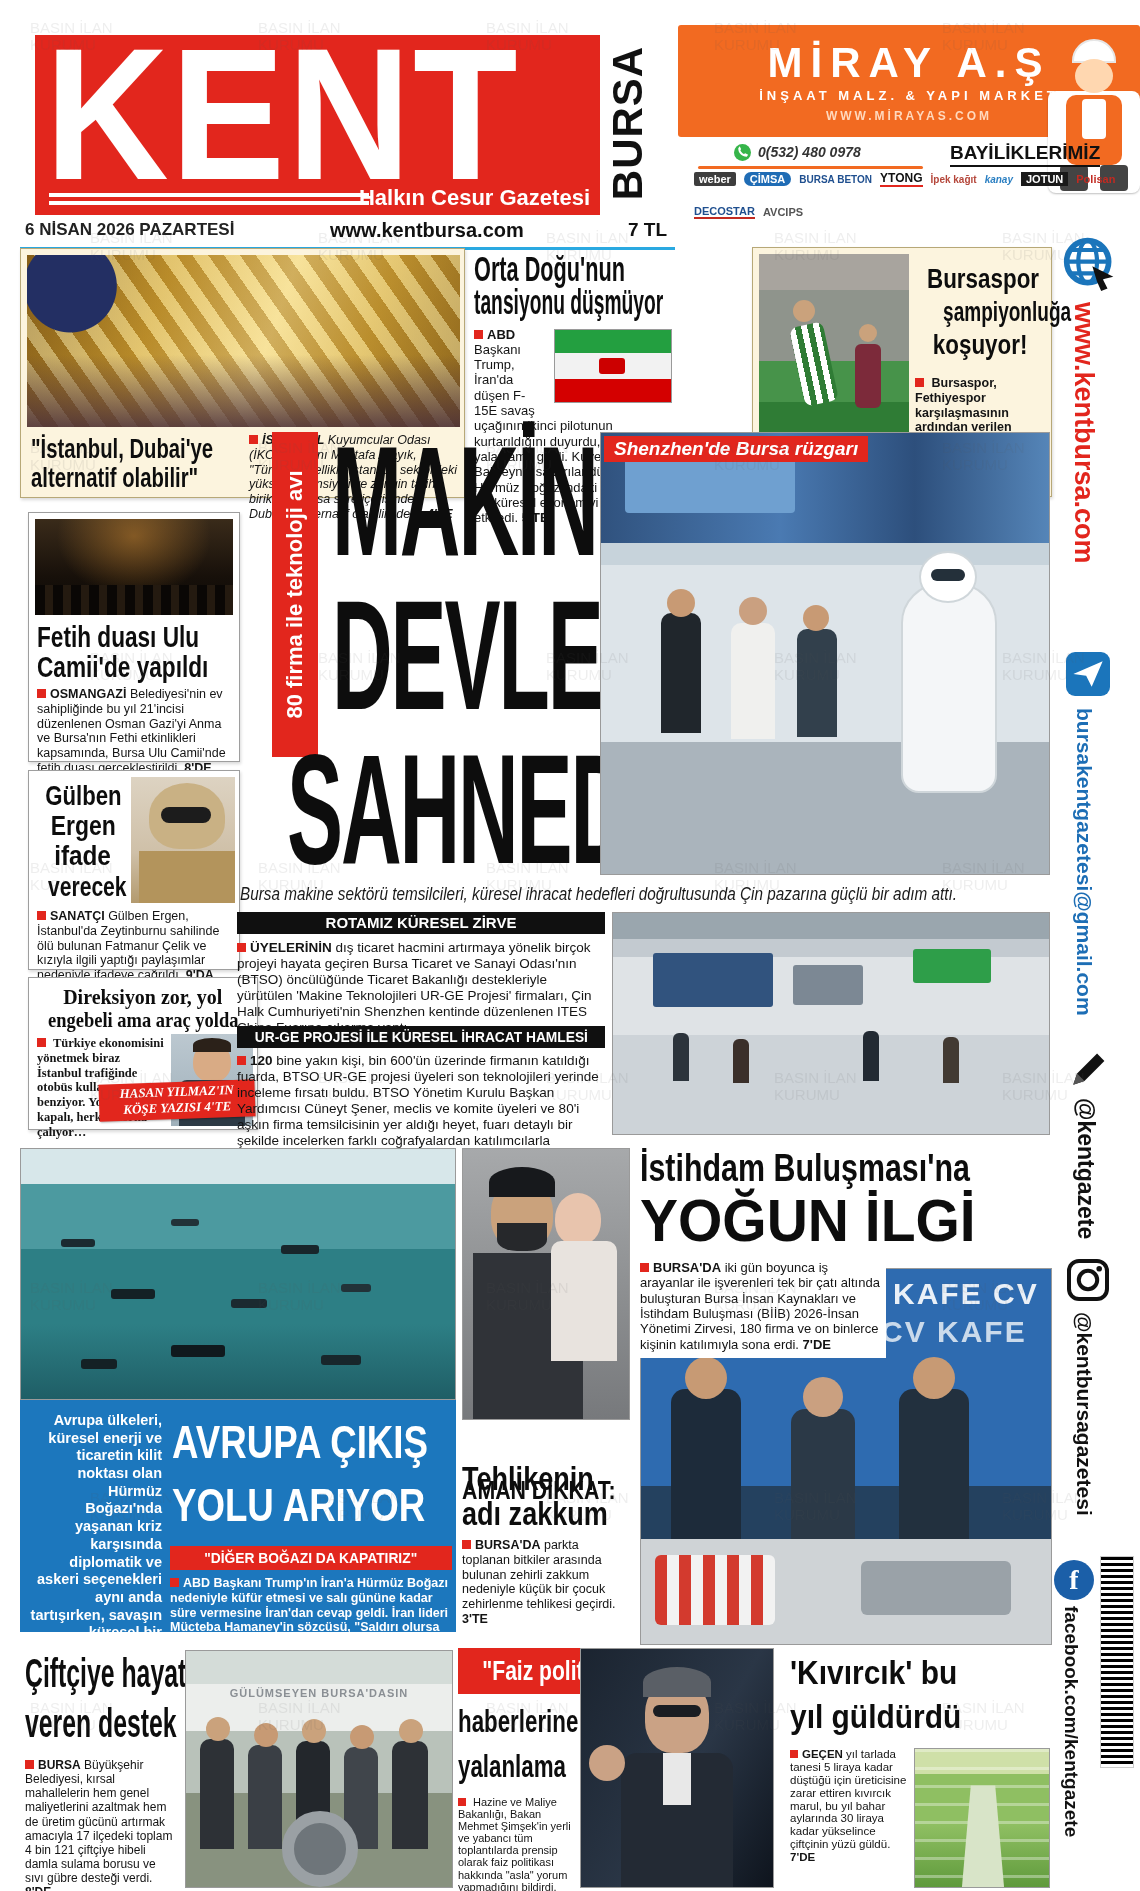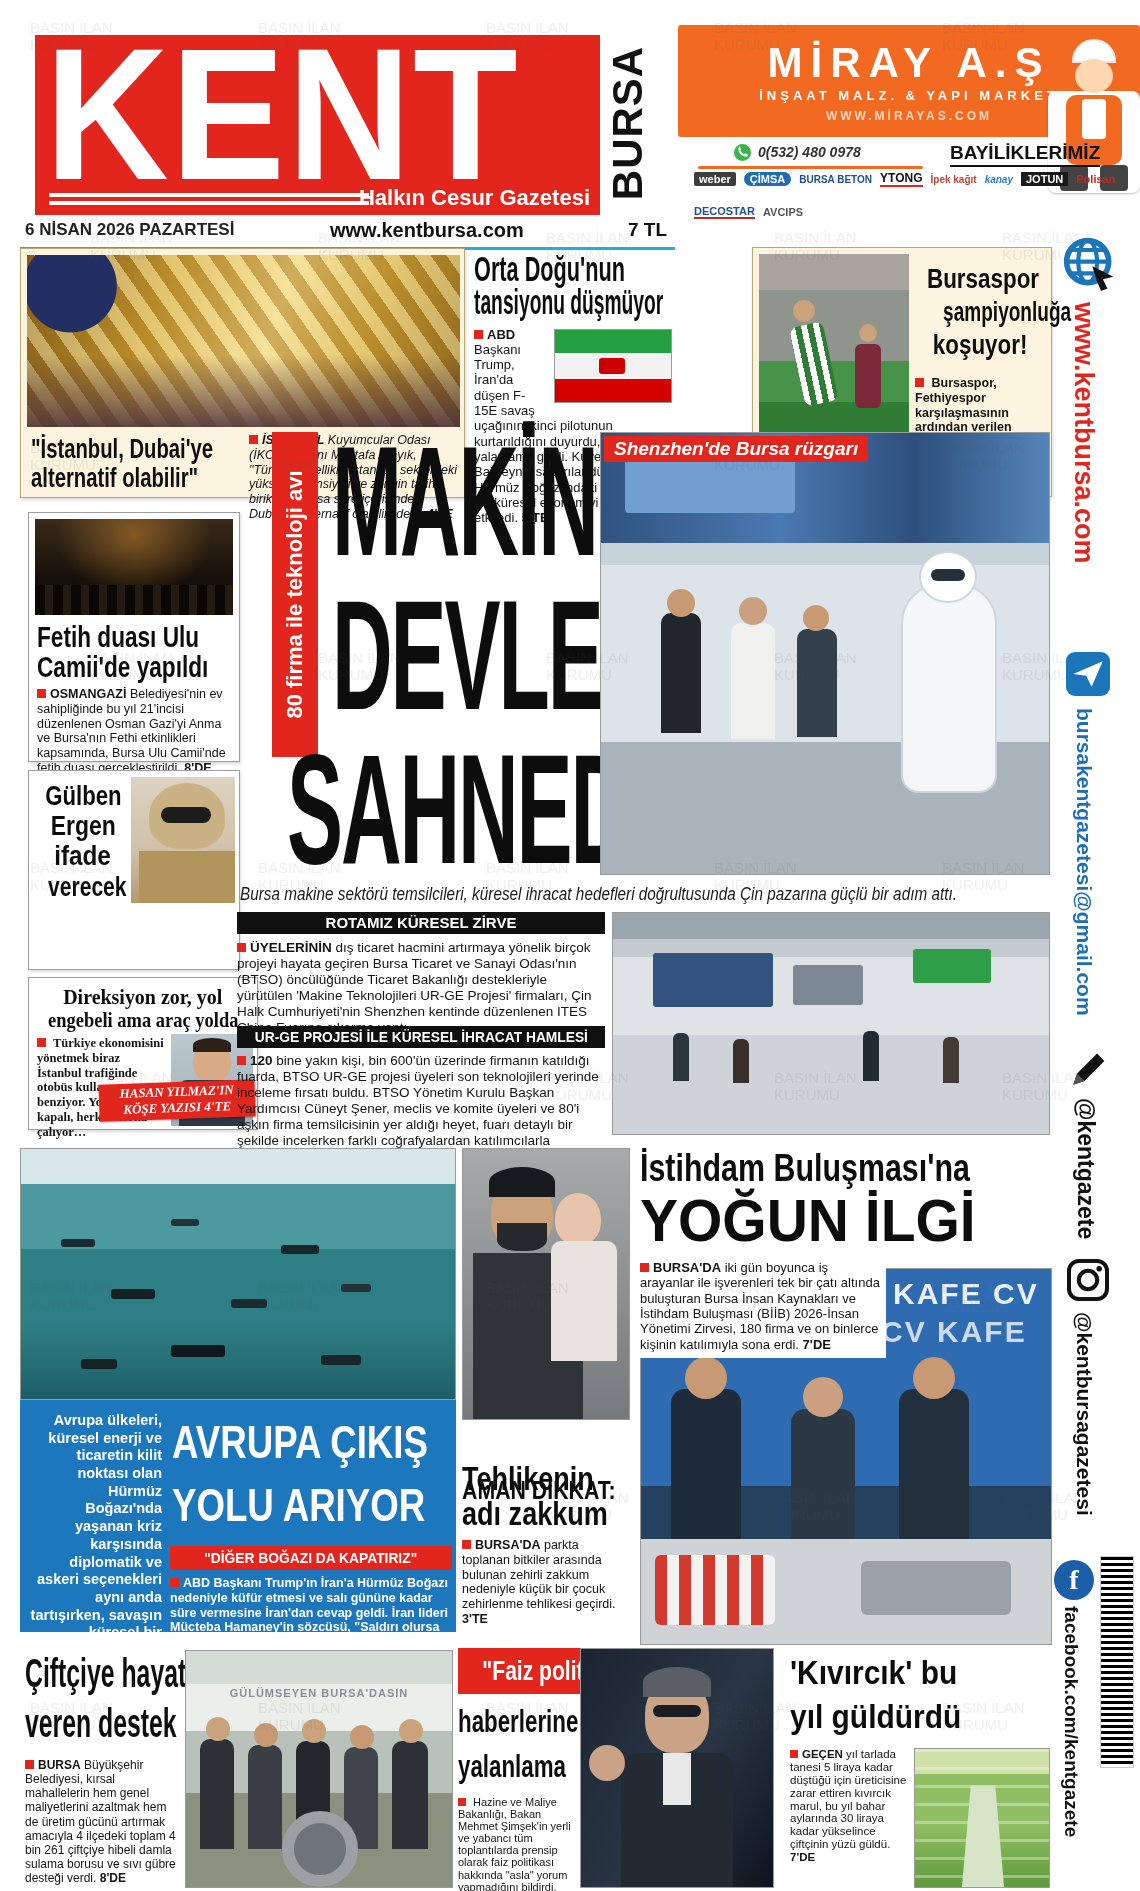--- a/index.html
+++ b/index.html
@@ -196,20 +196,25 @@
       <span class="condc" style="transform:scaleX(.82);">Gülben</span><br>
       <span class="condc" style="transform:scaleX(.85);">Ergen</span><br>
       <span class="condc" style="transform:scaleX(.9);">ifade</span><br>
       <span class="condc" style="transform:scaleX(.78);">verecek</span>
     </div>
     <div class="ph noborder" style="left:102px;top:6px;width:104px;height:126px;background:linear-gradient(#ddd3c2,#cfc0a8 60%,#b39a6e);">
       <div class="abs" style="left:18px;top:6px;width:76px;height:66px;background:#c9b184;border-radius:50% 50% 40% 40%;"></div>
       <div class="abs" style="left:30px;top:30px;width:50px;height:16px;background:#1c1c1c;border-radius:8px;"></div>
       <div class="abs" style="left:8px;top:74px;width:96px;height:52px;background:#b3945c;"></div>
     </div>
+    <p class="bt abs" style="left:8px;top:138px;width:196px;font-size:12.5px;">
+      <span class="sq"></span><b>SANATÇI</b>
+      <span>Gülben Ergen, İstanbul'da Zeytinburnu sahilinde ölü bulunan Fatmanur Çelik ve kızıyla ilgili yaptığı paylaşımlar nedeniyle ifadeye çağrıldı.</span>
+      <b>9'DA</b>
+    </p>
   </div>
 
   <div class="card serif" style="left:28px;top:977px;width:230px;height:153px;">
     <div class="abs hl serif" style="left:0;top:8px;width:100%;text-align:center;font-size:21px;line-height:1.1;font-weight:700;">
       <span class="condc" style="transform:scaleX(.95);">Direksiyon zor, yol</span><br>
       <span class="condc" style="transform:scaleX(.88);">engebeli ama araç yolda</span>
     </div>
     <p class="bt serif abs" style="left:8px;top:58px;width:128px;font-size:12.5px;font-weight:700;">
       <span class="sq"></span>
       <span>Türkiye ekonomisini yönetmek biraz İstanbul trafiğinde otobüs kullanmaya benziyor. Yol dar, hava kapalı, herkes korna çalıyor…</span>
@@ -362,21 +367,21 @@
     <span>iki gün boyunca iş arayanlar ile işverenleri tek bir çatı altında buluşturan Bursa İnsan Kaynakları ve İstihdam Buluşması (BİİB) 2026-İnsan Yönetimi Zirvesi, 180 firma ve on binlerce kişinin katılımıyla sona erdi.</span>
     <b>7'DE</b>
   </p>
 
   <div class="abs hl" style="left:25px;top:1648px;font-size:40px;line-height:1.25;">
     <span class="cond" style="transform:scaleX(.62);">Çiftçiye hayat</span><br>
     <span class="cond" style="transform:scaleX(.62);">veren destek</span>
   </div>
   <p class="bt abs" style="left:25px;top:1758px;width:152px;font-size:12px;">
     <span class="sq"></span><b>BURSA</b>
-    <span>Büyükşehir Belediyesi, kırsal mahallelerin hem genel maliyetlerini azaltmak hem de üretim gücünü artırmak amacıyla 4 ilçedeki toplam 4 bin 261 çiftçiye hibeli damla sulama borusu ve sıvı gübre desteği verdi.</span>
+    <span>Büyükşehir Belediyesi, kırsal mahallelerin hem genel maliyetlerini azaltmak hem de üretim gücünü artırmak amacıyla 17 ilçedeki toplam 4 bin 121 çiftçiye hibeli damla sulama borusu ve sıvı gübre desteği verdi.</span>
     <b>8'DE</b>
   </p>
   <div class="ph" style="left:185px;top:1650px;width:268px;height:238px;background:linear-gradient(#d4dcd8 0 14%,#eceeec 14% 34%,#b9c2ba 34% 60%,#88927f 60% 100%);">
     <div class="abs" style="left:0;top:36px;width:100%;text-align:center;color:#8a8f94;font-weight:800;font-size:11px;letter-spacing:1px;">GÜLÜMSEYEN BURSA'DASIN</div>
     <div class="abs" style="left:14px;top:88px;width:34px;height:110px;background:#2d3136;border-radius:10px 10px 0 0;"></div>
     <div class="abs" style="left:20px;top:66px;width:24px;height:24px;background:#caa27c;border-radius:50%;"></div>
     <div class="abs" style="left:62px;top:94px;width:34px;height:104px;background:#3a3f45;border-radius:10px 10px 0 0;"></div>
     <div class="abs" style="left:68px;top:72px;width:24px;height:24px;background:#c79a74;border-radius:50%;"></div>
     <div class="abs" style="left:110px;top:90px;width:34px;height:108px;background:#23272c;border-radius:10px 10px 0 0;"></div>
     <div class="abs" style="left:116px;top:68px;width:24px;height:24px;background:#caa27c;border-radius:50%;"></div>

